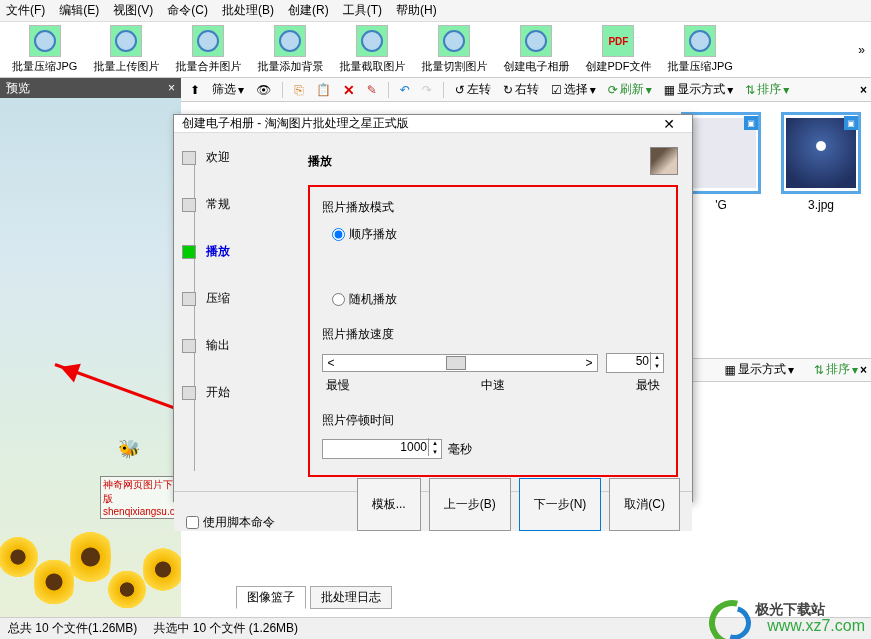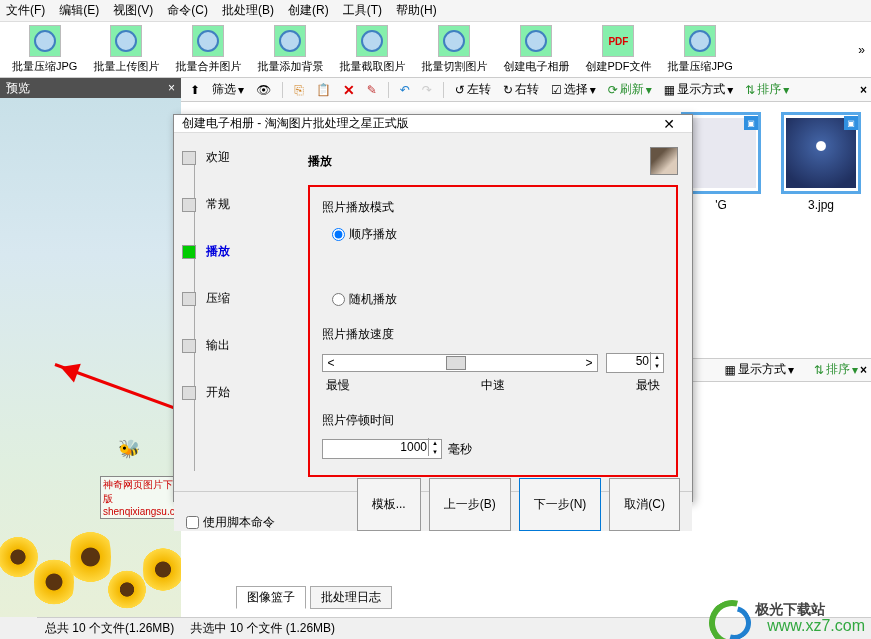--- a/index.html
+++ b/index.html
@@ -79,21 +79,21 @@
 .dlg-input::after { content: '▴\A▾'; white-space: pre; position: absolute; right: 0; top: -2px; font-size: 7px; line-height: 9px; border-left: 1px solid #999; width: 12px; text-align: center; }
 .dlg-bottom { height: 40px; display: flex; align-items: flex-end; padding: 0 12px; gap: 8px; border-top: 1px solid #ccc; background: #f0f0f0; }
 .dlg-check { display: flex; align-items: center; gap: 4px; flex: 1; }
 .dlg-btn { padding: 17px 14px; border: 1px solid #999; background: #f4f4f4; cursor: pointer; }
 .dlg-btn.primary { border: 1px solid #0078d7; }
 
 .tabs-bottom { position: absolute; left: 236px; bottom: 30px; display: flex; gap: 4px; }
 .tab-btm { padding: 2px 10px; border: 1px solid #aaa; background: #f4f4f4; cursor: pointer; }
 .tab-btm.active { background: #fff; border-bottom: 1px solid #fff; }
 
-.statusbar { position: absolute; bottom: 0; left: 0; right: 0; height: 22px; background: #f0f0f0; border-top: 1px solid #ccc; display: flex; align-items: center; padding: 0 8px; gap: 16px; margin-left: 37px; }
+.statusbar { position: absolute; bottom: 0; left: 0; right: 0; height: 22px; background: #f0f0f0; border-top: 1px solid #ccc; display: flex; align-items: center; padding: 0 8px; gap: 16px; }
 
 .logo-corner { position: absolute; right: 6px; bottom: 4px; display: flex; align-items: center; gap: 8px; }
 .logo-swoosh { width: 38px; height: 30px; position: relative; }
 .logo-swoosh::before { content: ''; position: absolute; width: 34px; height: 34px; border: 6px solid #4eb030; border-color: #4eb030 transparent transparent #4eb030; border-radius: 50%; transform: rotate(-30deg); left: 0; top: -4px; }
 .logo-swoosh::after { content: ''; position: absolute; width: 24px; height: 24px; border: 5px solid #2080d0; border-color: transparent #2080d0 #2080d0 transparent; border-radius: 50%; transform: rotate(-30deg); left: 8px; top: 2px; }
 .logo-text { line-height: 1.1; }
 .logo-main { font-size: 14px; font-weight: bold; color: #444; }
 .logo-sub { font-size: 16px; color: #32a840; padding-left: 12px; }
 
 input[type=radio], input[type=checkbox] { margin: 0; }

